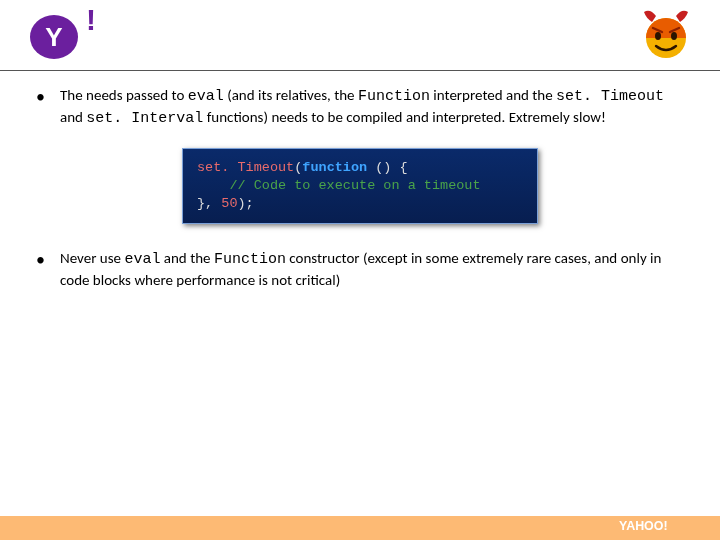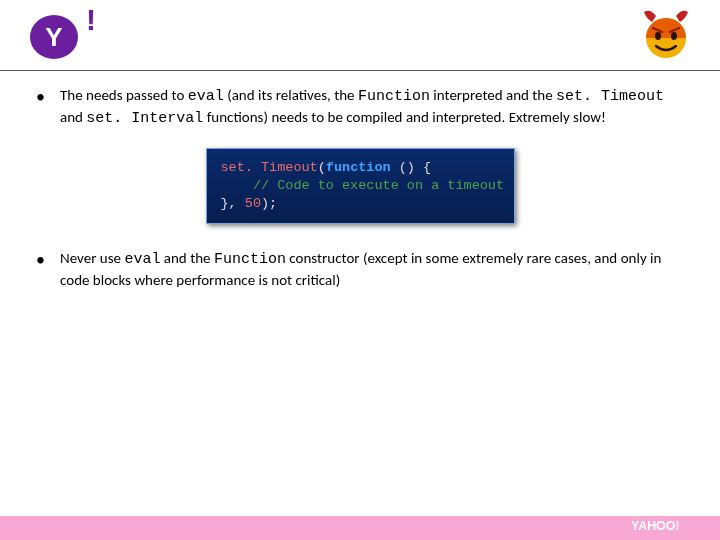--- a/index.html
+++ b/index.html
@@ -66,21 +66,21 @@
     position: absolute;
     left: 6px;
     top: 0;
     font-size: 18px;
     color: #000;
   }
   .code-inline {
     font-family: Consolas, "Courier New", monospace;
   }
   .codeblock-wrap {
-    width: 309px;
+    width: 356px;
     margin: 14px auto 24px auto;
     box-shadow: 2px 2px 5px rgba(0,0,0,0.5);
   }
   .codeblock {
     background: linear-gradient(#0a2a6a, #071e50);
     border: 1px solid #7aa0d8;
     color: #dcdcdc;
     font-family: Consolas, "Courier New", monospace;
     font-size: 13.5px;
     line-height: 1.35;
@@ -91,25 +91,25 @@
   .tok-kw   { color: #3fa4ff; font-weight: bold; }
   .tok-cmt  { color: #4aa34a; }
   .tok-num  { color: #e86b6b; }
   .tok-pn   { color: #dcdcdc; }
   .footer {
     position: absolute;
     bottom: 0;
     left: 0;
     right: 0;
     height: 24px;
-    background: #f9a8d4;
+    background: #fdba74;
     display: flex;
     justify-content: flex-end;
     align-items: center;
-    padding-right: 4px;
+    padding-right: 16px;
     box-sizing: border-box;
   }
   .footer svg { height: 16px; }
 </style>
 </head>
 <body>
 
 <div class="header">
   <span class="yahoo-logo">
     <svg viewBox="0 0 84 54">

